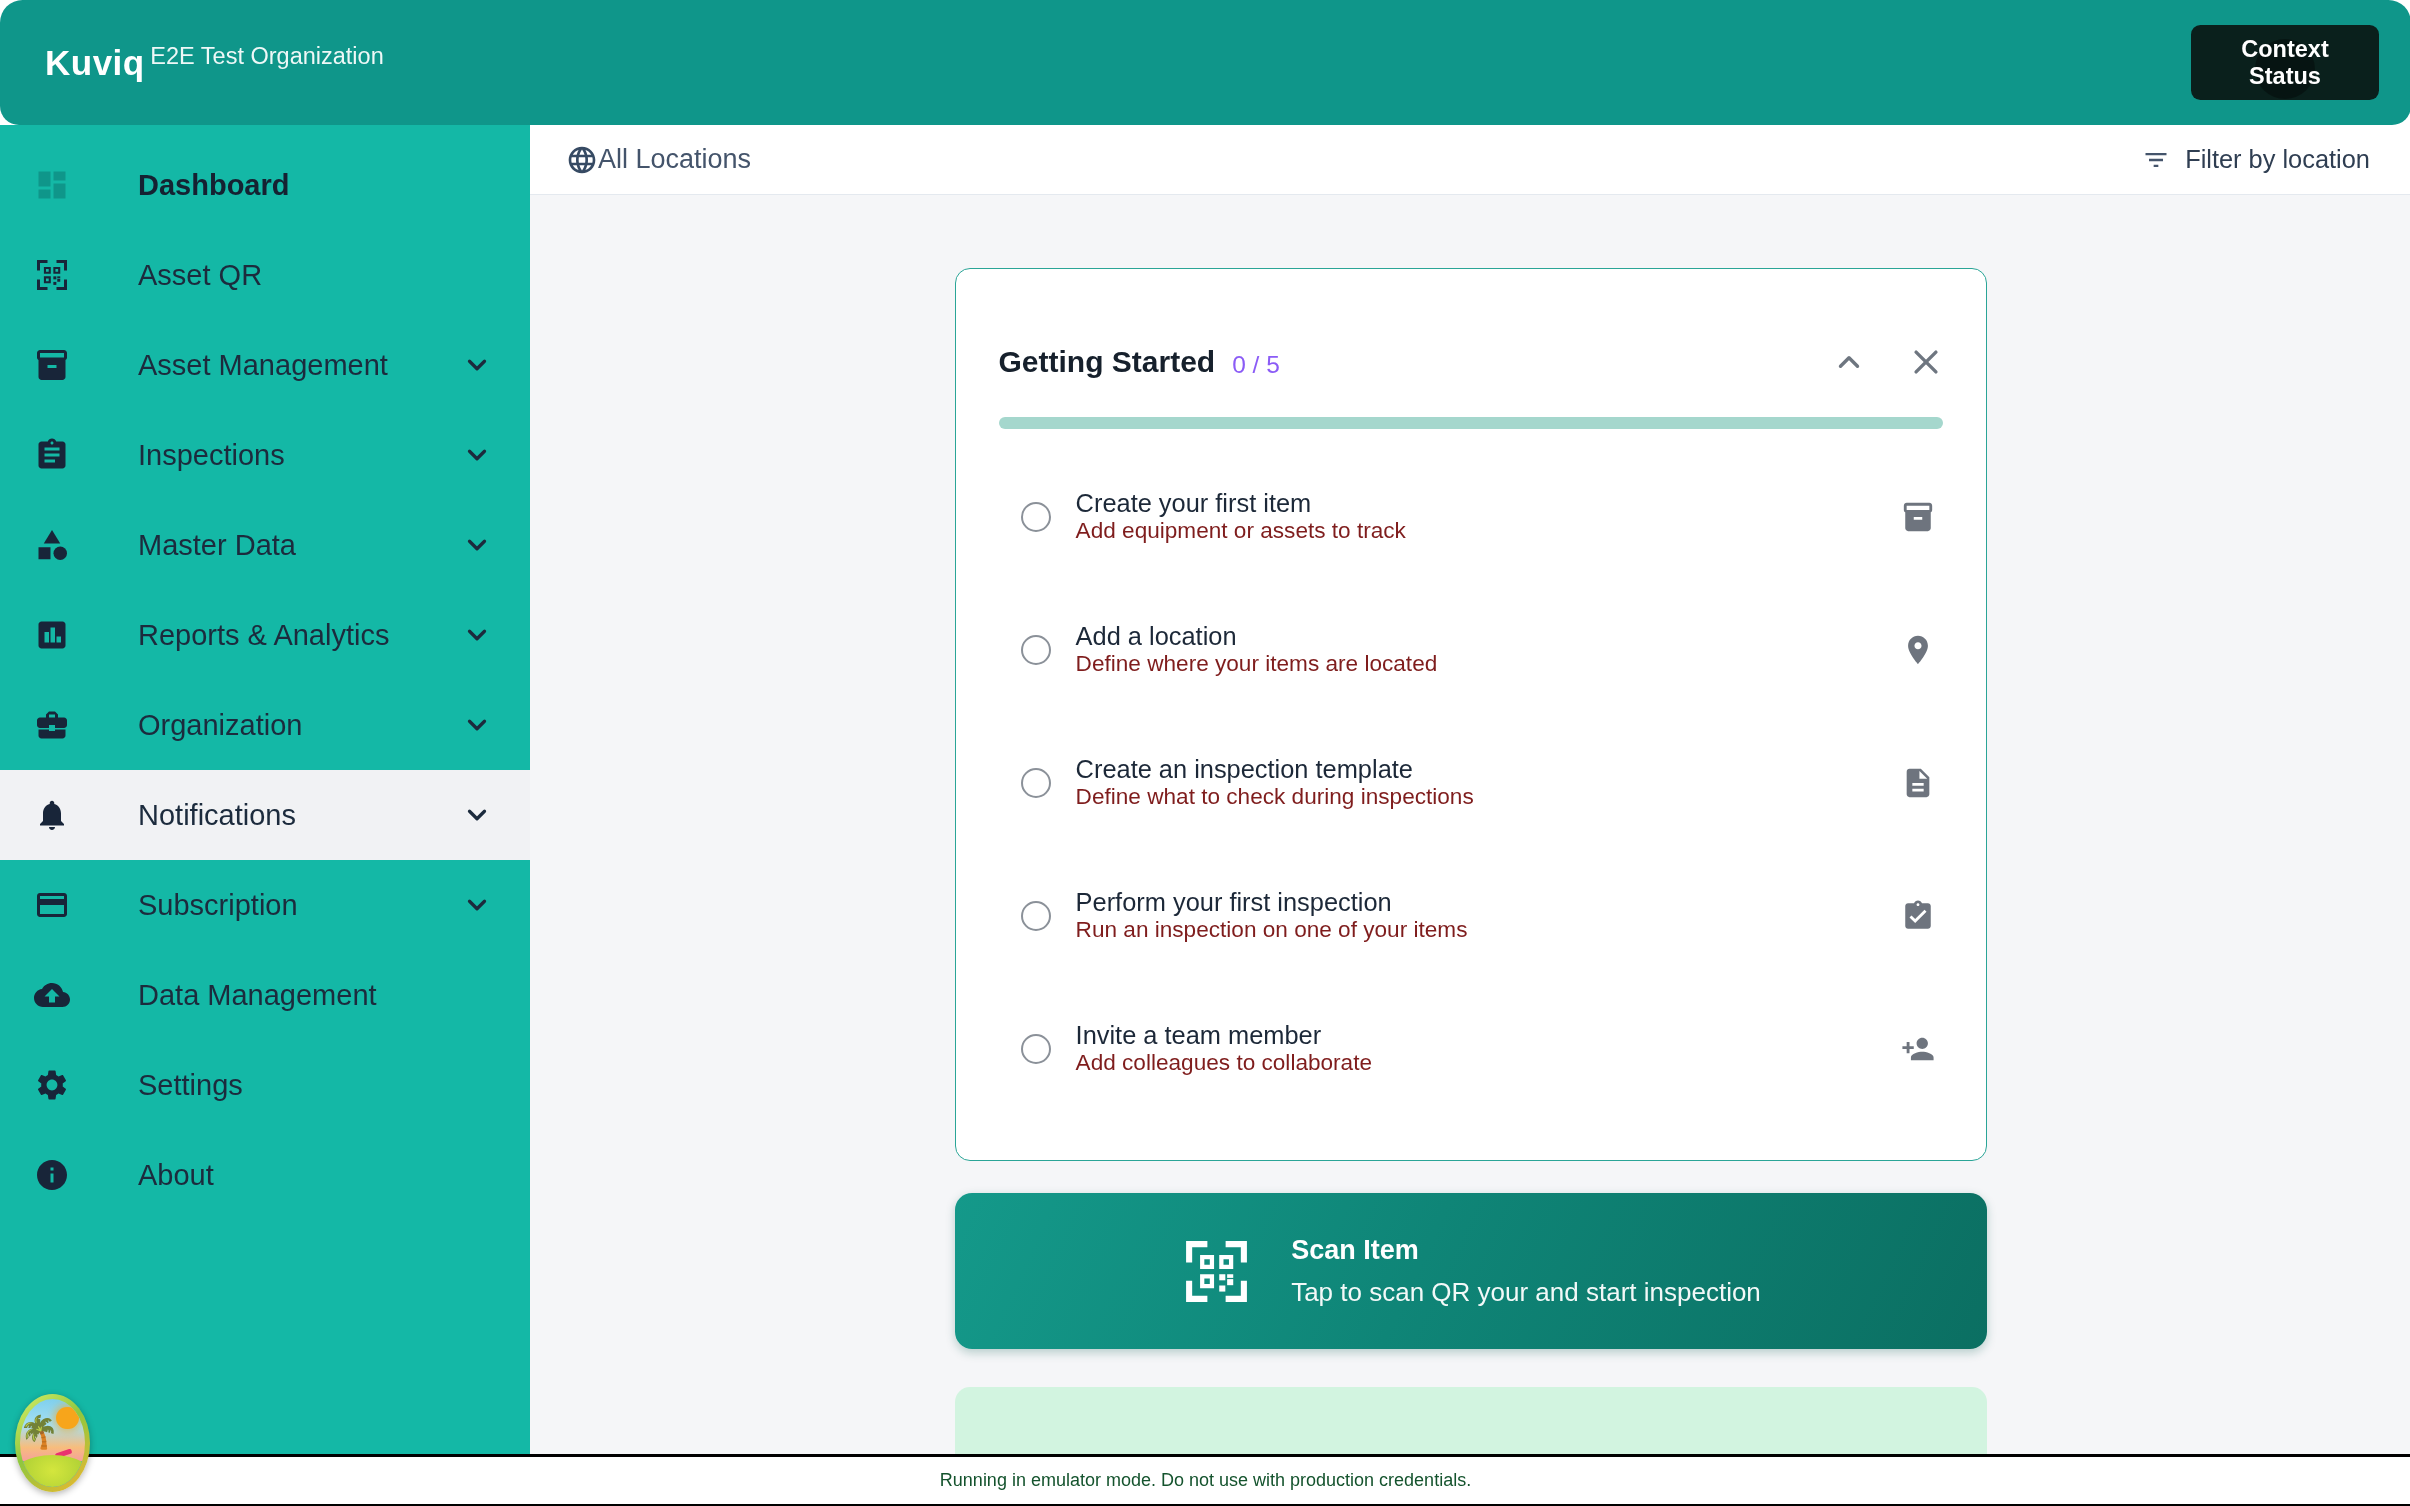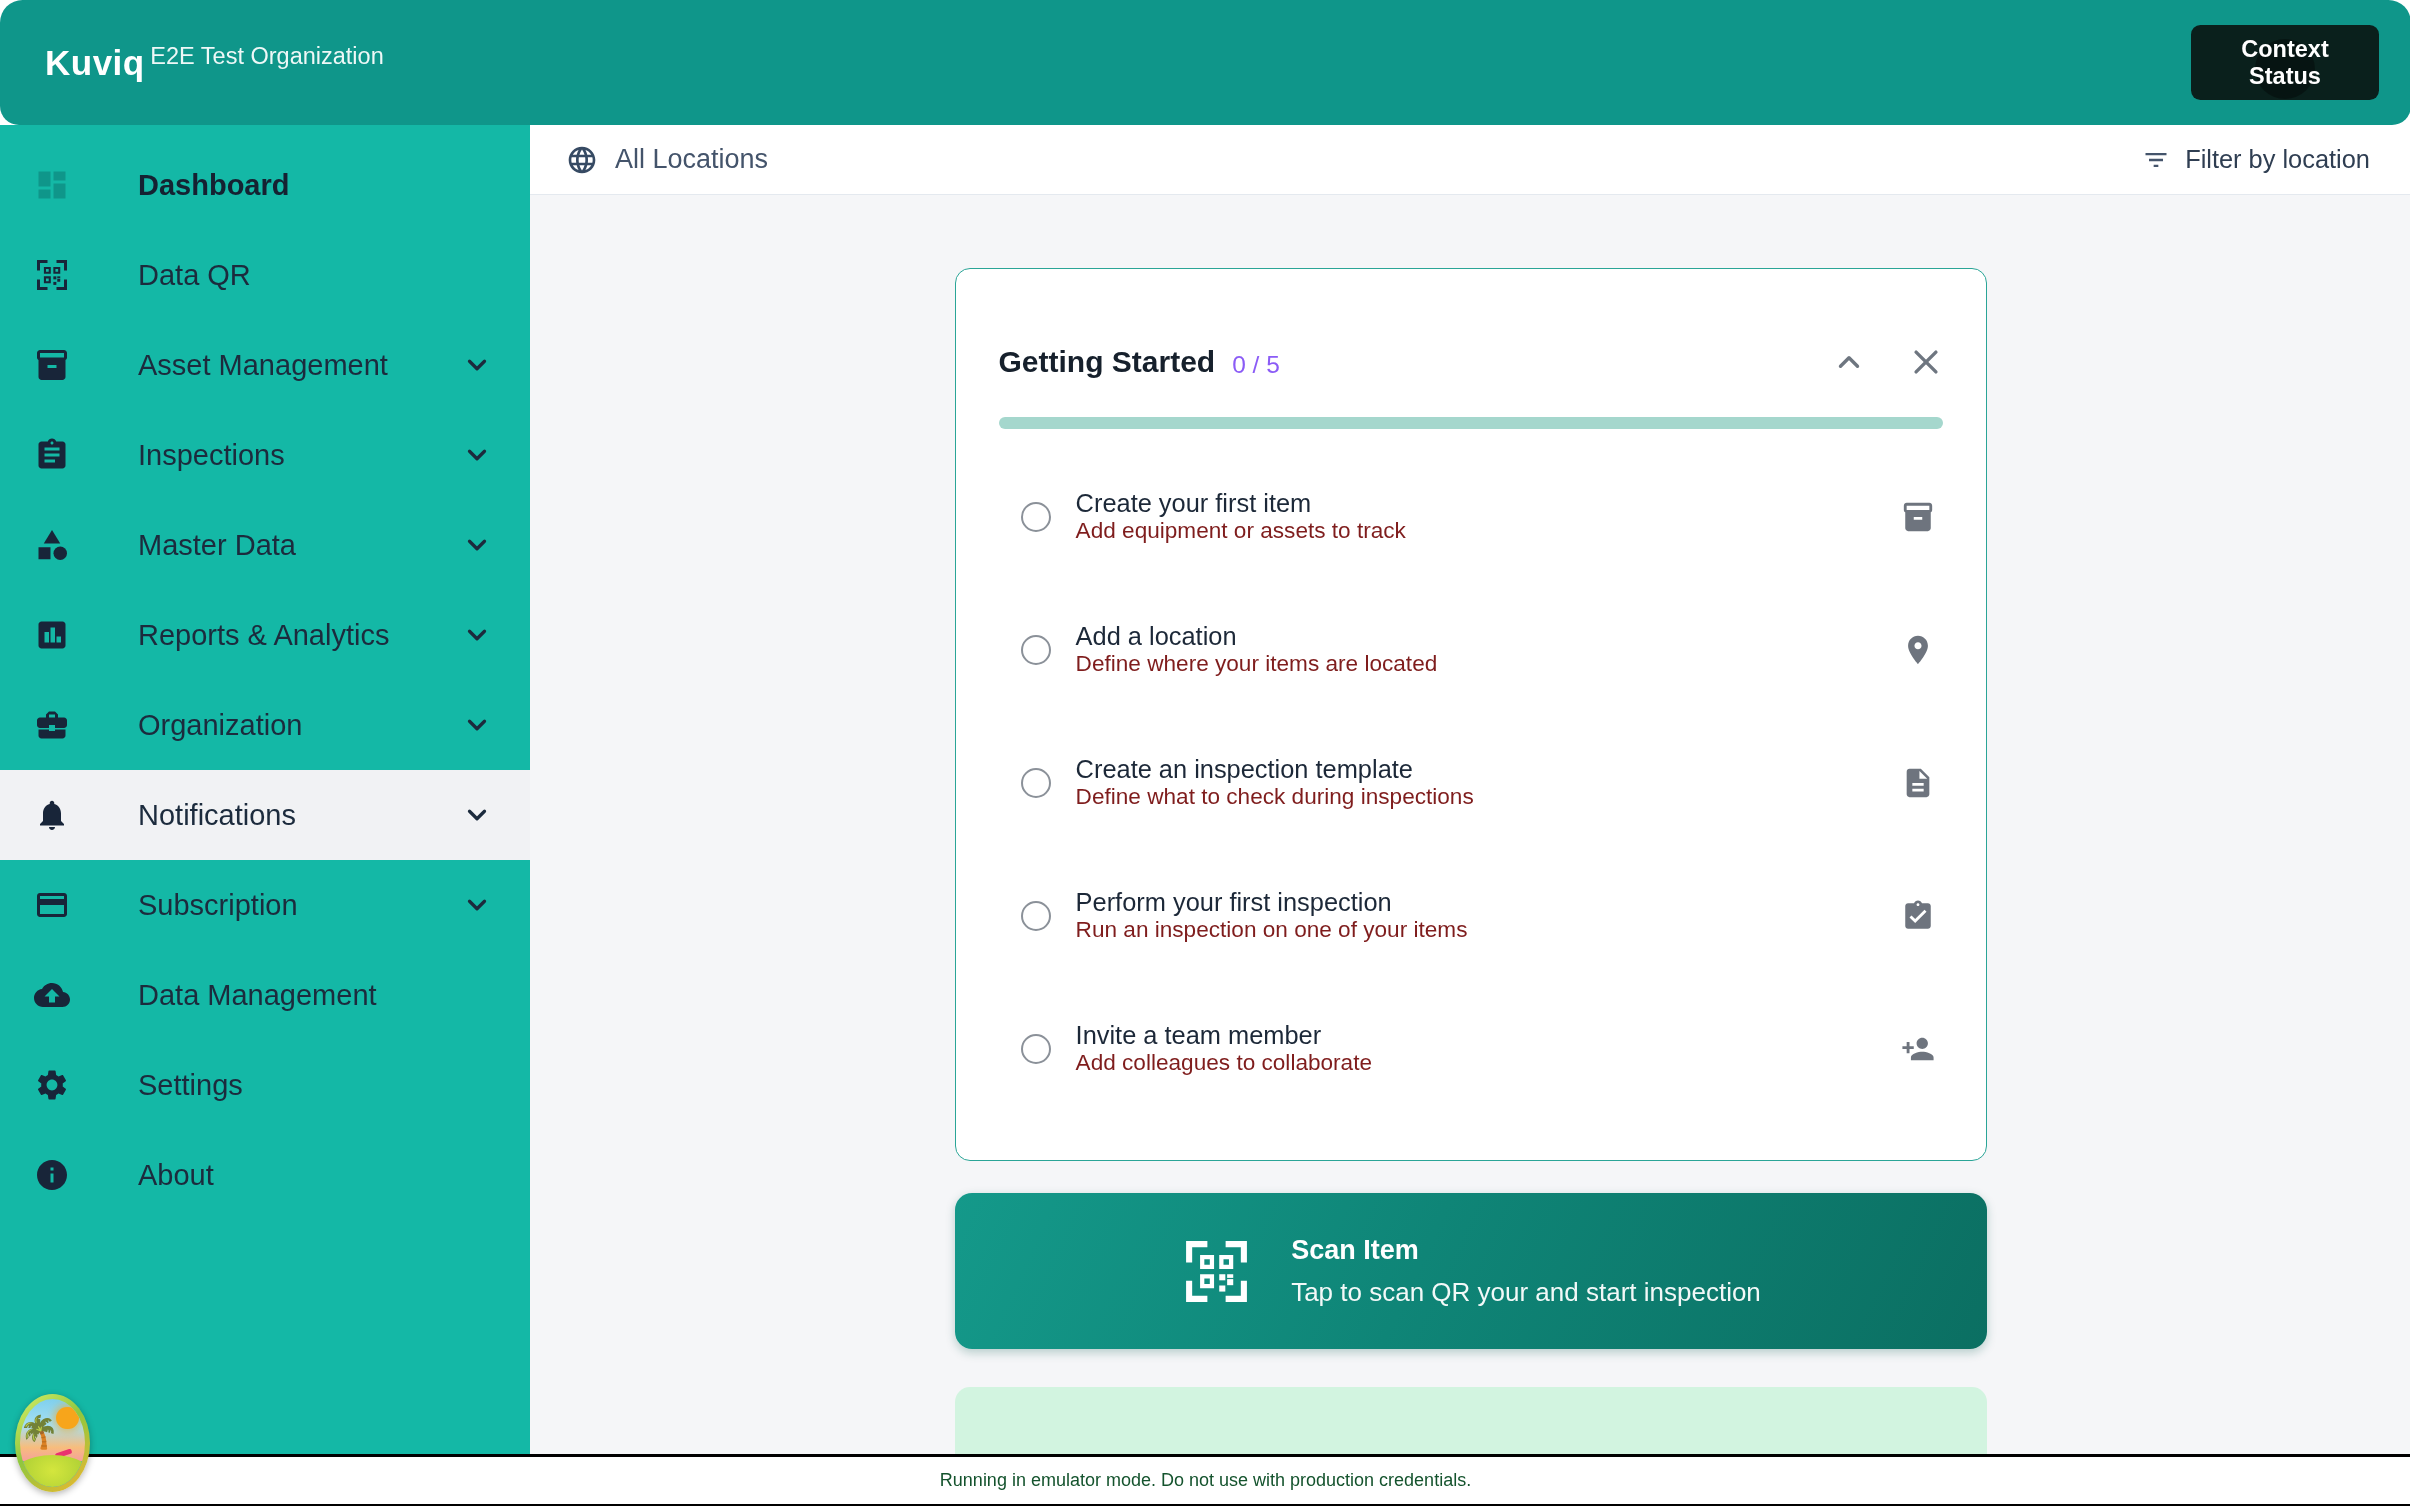--- a/index.html
+++ b/index.html
@@ -32,21 +32,21 @@
   .nav-item.active .nav-icon { color:#0f968a; }
   .nav-label { margin-left:68px; font-size:29px; color:#1c2b3d; }
   .nav-item.active .nav-label { font-weight:bold; color:#152232; }
   .nav-chevron { margin-left:auto; width:30px; height:30px; color:#1c2b3d; }
   .nav-chevron svg { width:30px; height:30px; }
 
   
   .main { position:absolute; top:125px; left:530px; right:0; bottom:0; background:#f5f6f8; }
   .topbar { height:70px; background:#ffffff; border-bottom:0.9px solid #e4e9ef;
     display:flex; align-items:center; justify-content:space-between; padding:0 41px 0 36px; }
-  .loc-group { display:flex; align-items:center; gap:17px; cursor:pointer; }
+  .loc-group { display:flex; align-items:center; cursor:pointer; }
   .globe { width:32px; height:32px; color:#364a63; }
   .globe svg { width:32px; height:32px; }
   .loc-label { font-size:27px; color:#44546b; }
   .filter-group { display:flex; align-items:center; gap:15px; cursor:pointer; }
   .filter-ic { width:28px; height:28px; color:#44546b; }
   .filter-ic svg { width:28px; height:28px; }
   .filter-label { font-size:25.4px; color:#2f3e52; }
 
   .content { height:calc(100% - 70px); overflow:hidden; }
   .column { width:1032px; margin:0 auto; padding-top:73px; }
@@ -139,21 +139,21 @@
           <path d="M6.6 6.6h4.6v4.6H6.6zM8 8v1.8h1.8V8H8z"></path>
           <path d="M12.9 6.6h4.6v4.6h-4.6zM14.3 8v1.8h1.8V8h-1.8z"></path>
           <path d="M6.6 12.9h4.6v4.6H6.6zM8 14.3v1.8h1.8v-1.8H8z"></path>
           <rect x="12.9" y="12.9" width="2" height="2"></rect>
             <rect x="15.5" y="14.5" width="2" height="2"></rect>
           <rect x="12.9" y="16.6" width="2" height="2"></rect>
             <rect x="15.5" y="11" width="0" height="0"></rect>
           <rect x="15.5" y="12.9" width="2" height="1.2"></rect>
         </svg>
       </span>
-      <span class="nav-label">Data QR</span>
+      <span class="nav-label">Asset QR</span>
     </div>
 
     <div class="nav-item">
       <span class="nav-icon">
         <svg viewBox="0 0 24 24" fill="currentColor">
             <path d="M20 2H4c-1 0-2 .9-2 2v3.01c0 .72.43 1.34 1 1.69V20c0 1.1 1.1 2 2 2h14c.9 0 2-.9 2-2V8.7c.57-.35 1-.97 1-1.69V4c0-1.1-1-2-2-2zm-5 12H9v-2h6v2zm5-7H4V4h16v3z"></path>
           </svg>
       </span>
       <span class="nav-label">Asset Management</span>
       <span class="nav-chevron">

